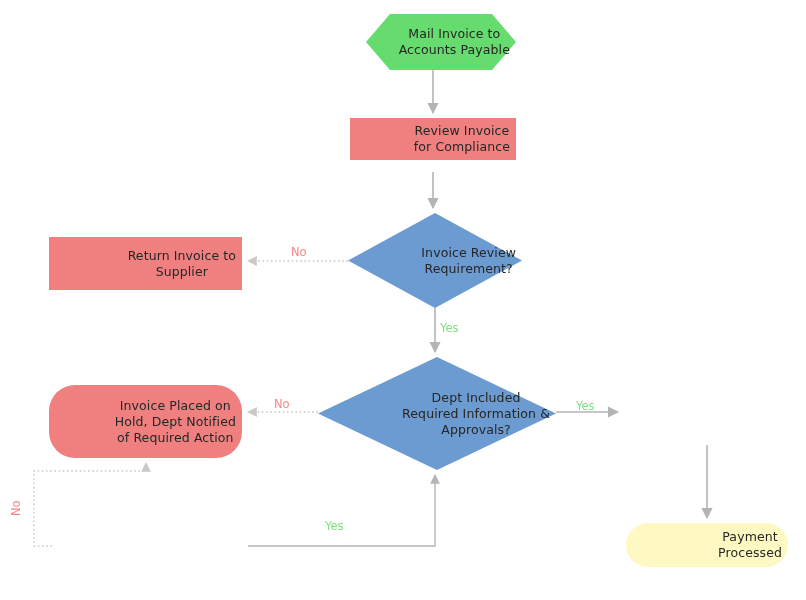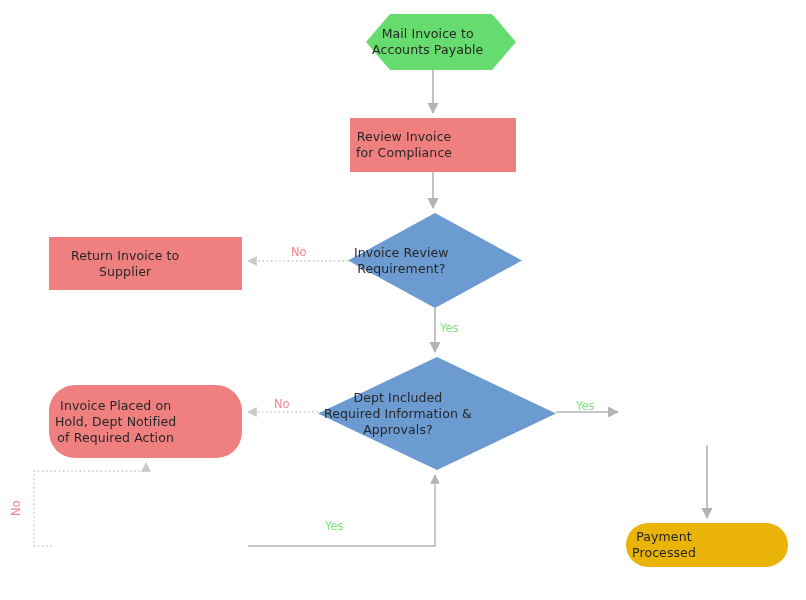--- a/index.html
+++ b/index.html
@@ -20,38 +20,38 @@
     left: 0;
     top: 0;
     width: 806px;
     height: 600px;
   }
   .node {
     position: absolute;
     box-sizing: border-box;
     display: flex;
     align-items: center;
-    justify-content: flex-start;
+    justify-content: flex-end;
     text-align: center;
     color: #262626;
     font-size: 12.5px;
     line-height: 16px;
     letter-spacing: 0.1px;
   }
   .node .label {
     position: relative;
     z-index: 2;
     padding: 0 6px;
     white-space: pre-line;
   }
   .shape-rect {
     background: #F08080;
   }
   .shape-pill {
-    background: #eab308;
+    background: #fef9c3;
     border-radius: 22px;
   }
   .shape-hex .hexbg,
   .shape-diamond .diabg {
     position: absolute;
     left: 0;
     top: 0;
     width: 100%;
     height: 100%;
     z-index: 1;
@@ -111,21 +111,21 @@
 
     <path d="M 52 546 L 34 546 L 34 471 L 146 471 L 146 463" stroke="#C9C9C9" stroke-width="1.4" stroke-dasharray="1.6 2.6" fill="none" marker-end="url(#arrowdot)"></path>
   </svg>
 
   <div class="node shape-hex" style="left:366px; top:14px; width:150px; height:56px;">
     <div class="hexbg"></div>
     <div class="label">Mail Invoice to
 Accounts Payable</div>
   </div>
 
-  <div class="node shape-rect" style="left:350px; top:118px; width:166px; height:54px;">
+  <div class="node shape-rect" style="left:350px; top:118px; width:166px; height:42px;">
     <div class="label">Review Invoice
 for Compliance</div>
   </div>
 
   <div class="node shape-diamond" style="left:348px; top:213px; width:174px; height:95px;">
     <div class="diabg"></div>
     <div class="label">Invoice Review
 Requirement?</div>
   </div>
 

